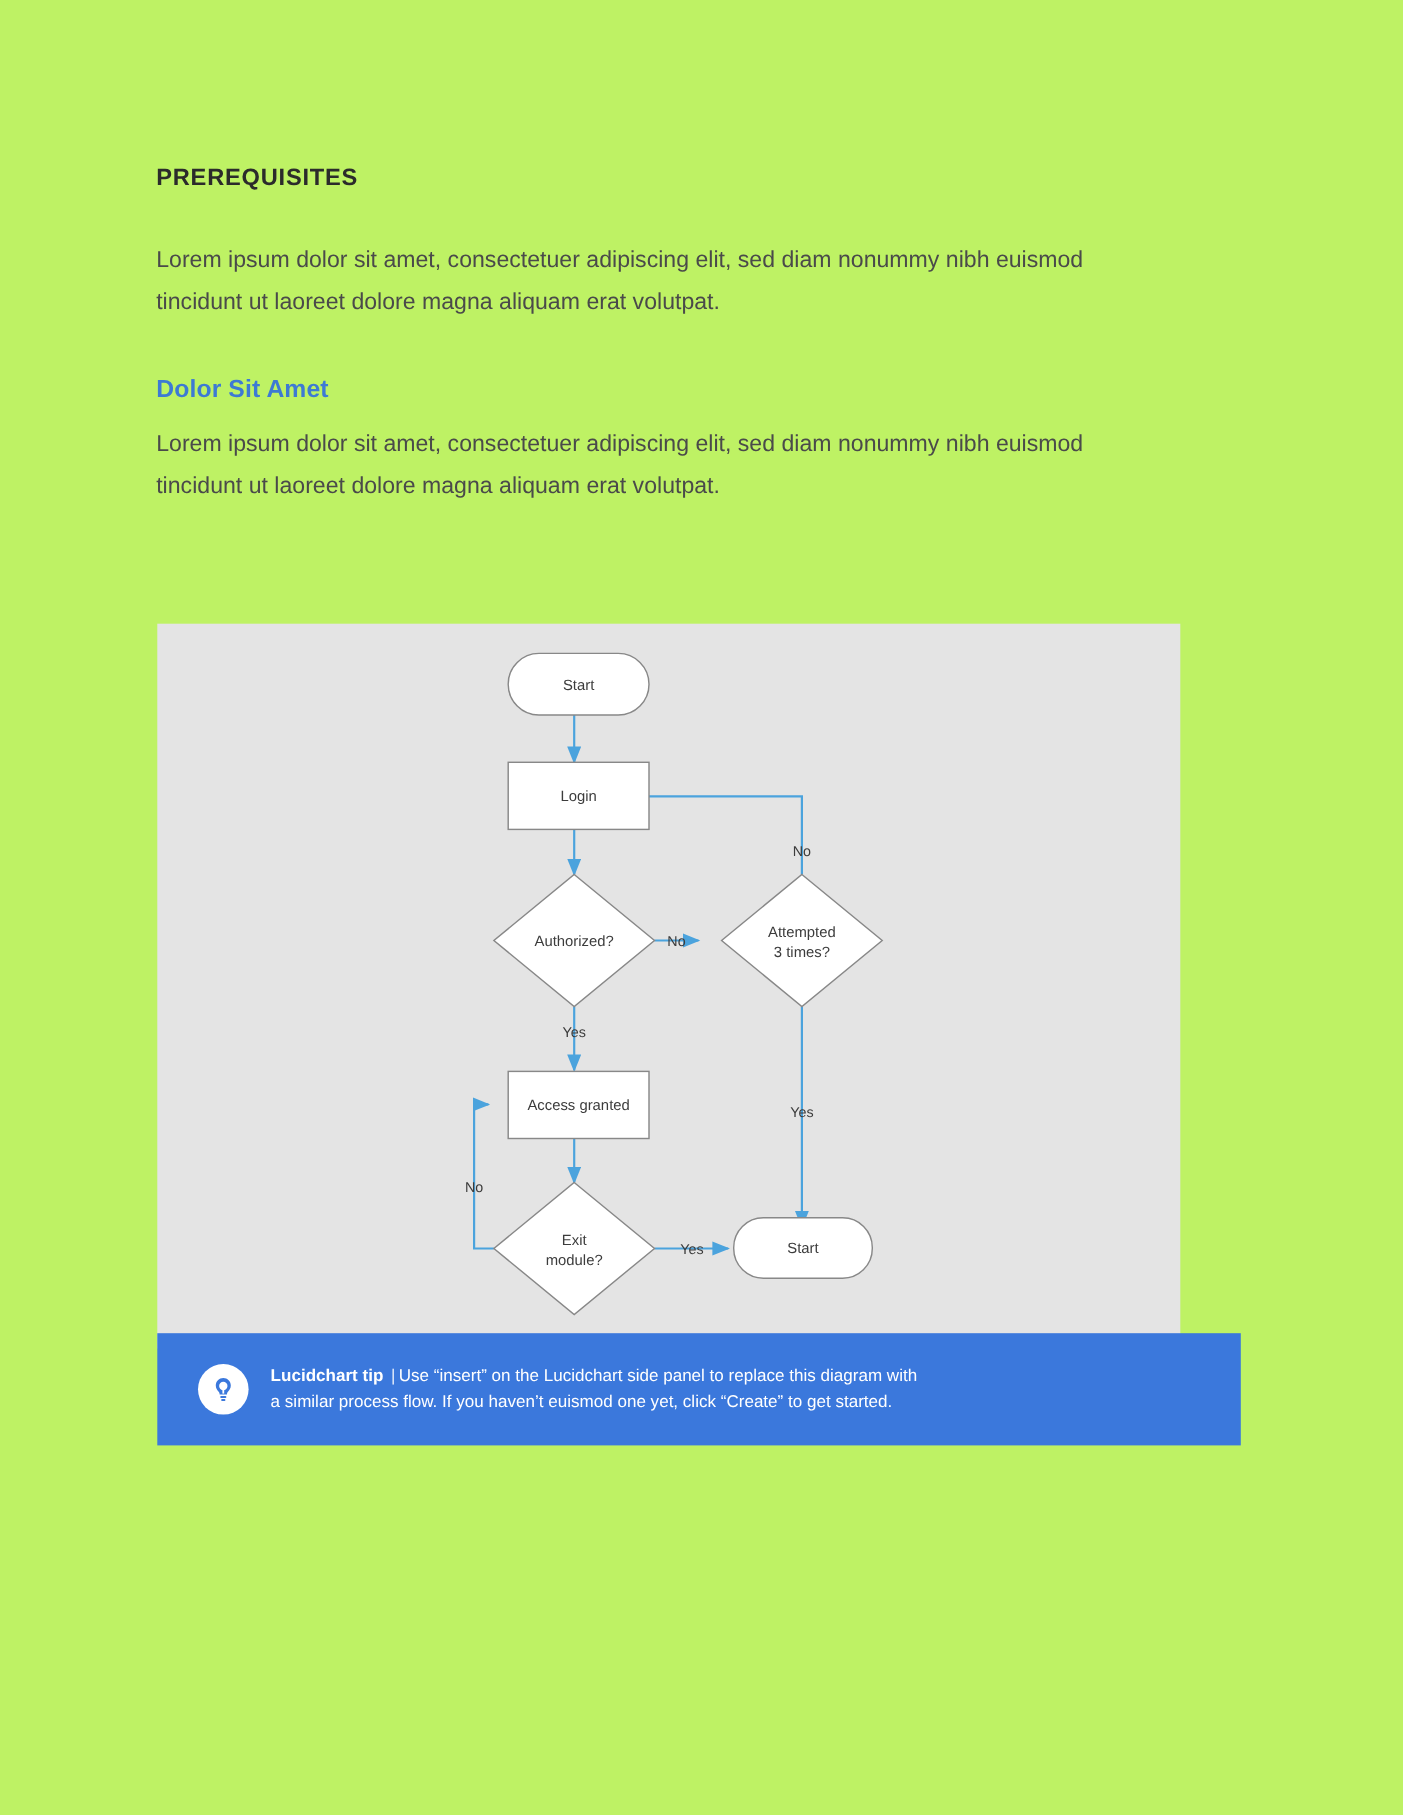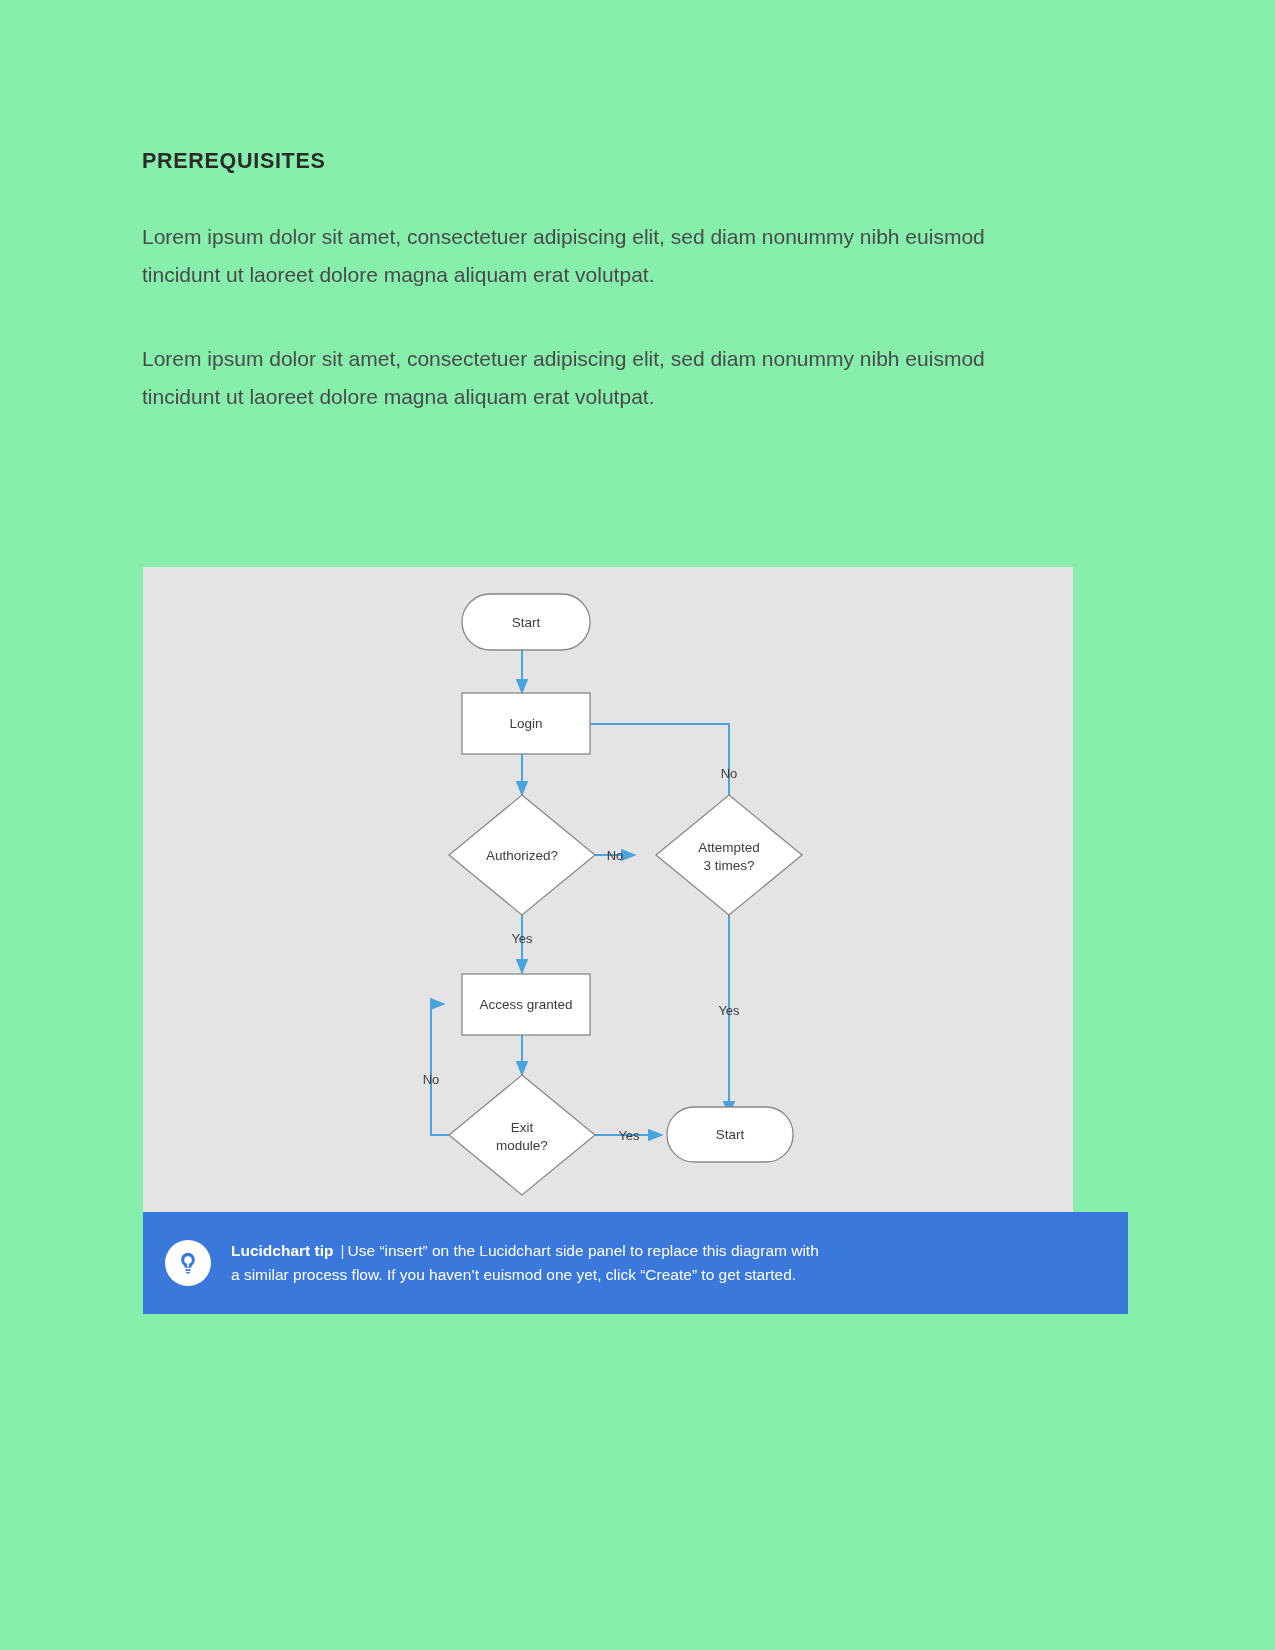--- a/index.html
+++ b/index.html
@@ -10,21 +10,21 @@
   body {
     width: 1275px;
     height: 1650px;
     font-family: "Liberation Sans", sans-serif;
     -webkit-font-smoothing: antialiased;
   }
   .page {
     position: relative;
     width: 1275px;
     height: 1650px;
-    background: #86efac;
+    background: #bef264;
     overflow: hidden;
     text-decoration: underline;
   }
 
   
   .content {
     position: absolute;
     left: 142px;
     top: 150px;
     width: 880px;
@@ -93,21 +93,21 @@
   .tip-banner {
     position: absolute;
     left: 143px;
     top: 1212px;
     width: 985px;
     height: 102px;
     background: #3b78dc;
     display: flex;
     align-items: center;
     box-sizing: border-box;
-    padding-left: 22px;
+    padding-left: 37px;
   }
   .tip-icon {
     width: 46px;
     height: 46px;
     border-radius: 50%;
     background: #ffffff;
     flex: 0 0 46px;
     display: flex;
     align-items: center;
     justify-content: center;
@@ -129,20 +129,21 @@
 </head>
 <body>
 
 <div class="page">
 
   <div class="content">
     <h1 class="section-title">PREREQUISITES</h1>
 
     <p class="body-copy">Lorem ipsum dolor sit amet, consectetuer adipiscing elit, sed diam nonummy nibh euismod tincidunt ut laoreet dolore magna aliquam erat volutpat.</p>
 
+    <h2 class="sub-head">Dolor Sit Amet</h2>
     <p class="body-copy last">Lorem ipsum dolor sit amet, consectetuer adipiscing elit, sed diam nonummy nibh euismod tincidunt ut laoreet dolore magna aliquam erat volutpat.</p>
   </div>
 
   <div class="diagram-panel">
     <svg class="diagram-svg" viewBox="0 0 930 645">
       <defs>
         <marker id="arrow" markerWidth="9" markerHeight="9" refX="7.2" refY="3.2" orient="auto" markerUnits="strokeWidth">
           <path d="M0,0 L8,3.2 L0,6.4 z" fill="#4ba3dd"></path>
         </marker>
       </defs>

